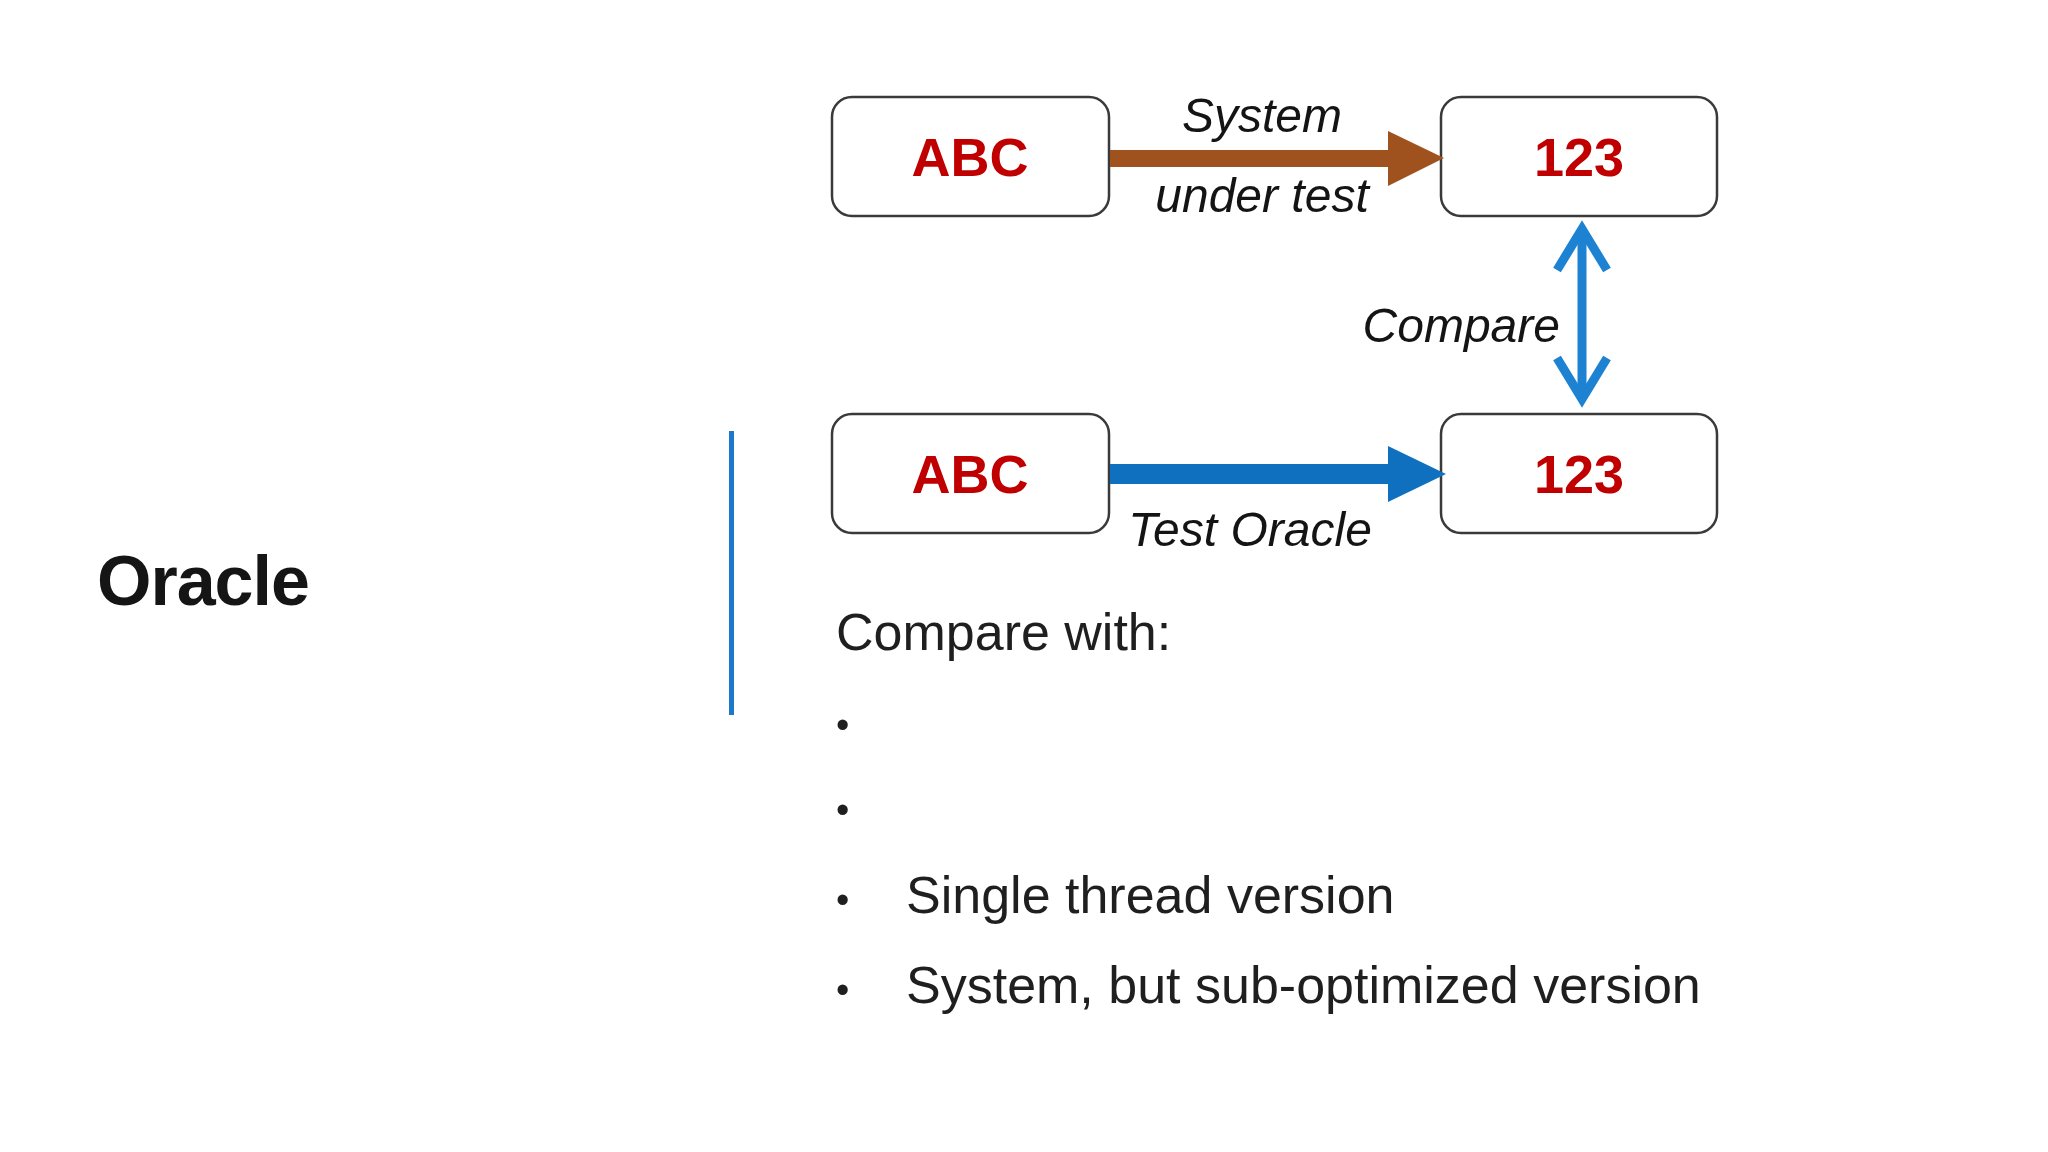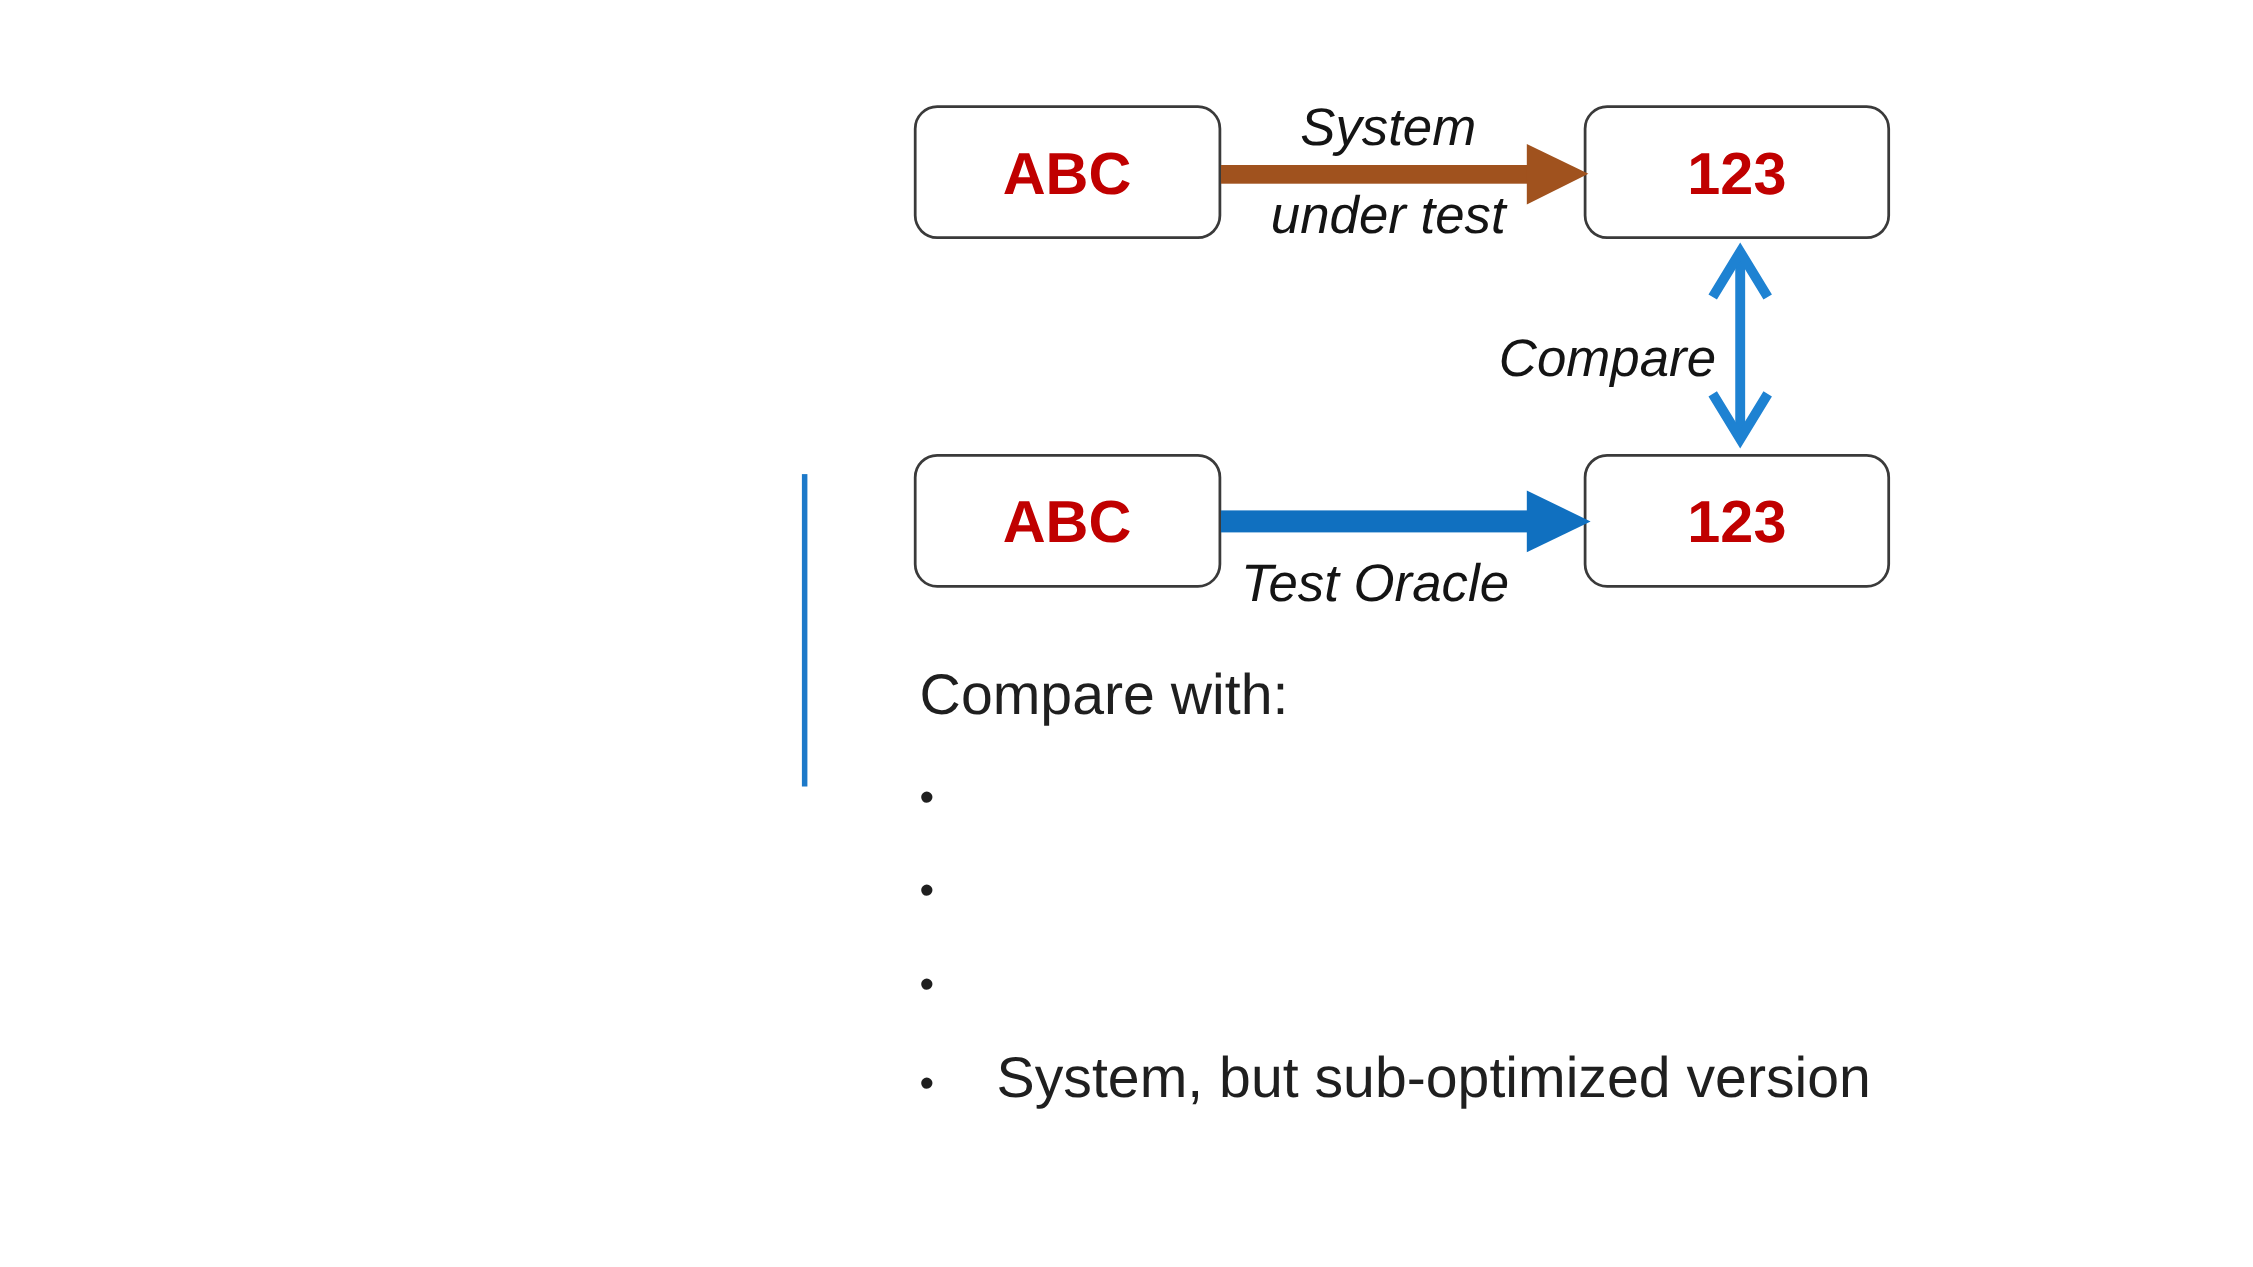--- a/index.html
+++ b/index.html
@@ -56,20 +56,21 @@
     font-size:48px;
     font-style:italic;
     fill:#141414;
   }
 </style>
 </head>
 <body>
 
 <div class="slide">
 
+  <div class="slide-title">Oracle</div>
 
   <svg class="diagram-svg" viewBox="0 0 2048 1152">
 
     <rect x="832" y="97" width="277" height="119" rx="20" fill="#ffffff" stroke="#3a3a3a" stroke-width="2.5"></rect>
     <text x="970" y="176" text-anchor="middle" class="box-label">ABC</text>
 
     <rect x="1441" y="97" width="276" height="119" rx="20" fill="#ffffff" stroke="#3a3a3a" stroke-width="2.5"></rect>
     <text x="1579" y="176" text-anchor="middle" class="box-label">123</text>
 
     <g>
@@ -105,20 +106,21 @@
     <div>Compare with:</div>
     <ul class="bullet-list">
       <li class="bullet-item">
         <span class="bullet-marker">•</span>
       </li>
       <li class="bullet-item">
         <span class="bullet-marker">•</span>
       </li>
       <li class="bullet-item">
         <span class="bullet-marker">•</span>
+        <span>Single thread version</span>
       </li>
       <li class="bullet-item">
         <span class="bullet-marker">•</span>
         <span>System, but sub-optimized version</span>
       </li>
     </ul>
   </div>
 
 </div>
 

